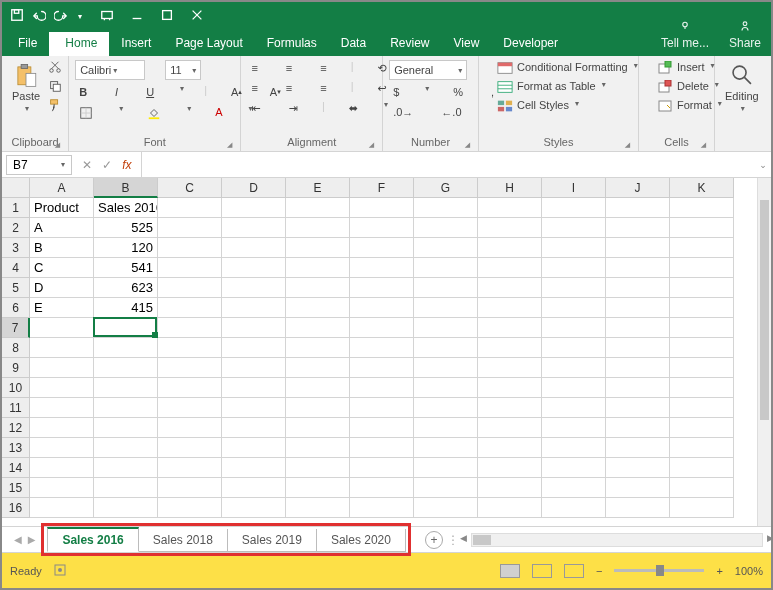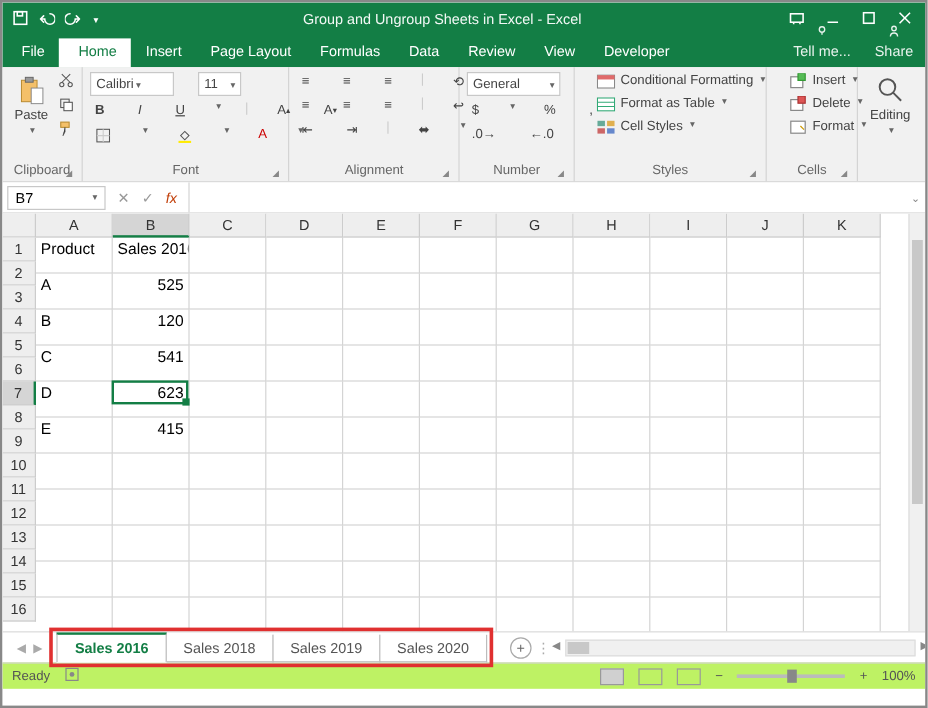--- a/index.html
+++ b/index.html
@@ -31,54 +31,54 @@
   .minibox { border: 1px solid #c8c8c8; background: #fff; font-size: 11px; height: 20px; display: flex; align-items: center; padding: 0 4px; }
   .minibox.fname { width: 70px; }
   .minibox.fsize { width: 36px; justify-content: space-between; }
   .tri { font-size: 8px; color: #666; margin-left: 2px; }
   .ico { width: 14px; height: 14px; }
   .stylesitem, .cellsitem { display: flex; align-items: flex-start; gap: 4px; padding: 1px 0; white-space: nowrap; margin-left: 12px; }
   .stylesitem svg, .cellsitem svg { width: 16px; height: 14px; }
   .ribtn { border: 1px solid transparent; padding: 1px 3px; display: inline-flex; align-items: center; }
   
   .fxrow { height: 26px; border-bottom: 1px solid #d4d4d4; display: flex; align-items: center; font-size: 12px; background: #fff; }
-  .namebox { width: 82px; border: 1px solid #c8c8c8; margin: 2px 0 2px 4px; padding: 2px 6px; display: flex; justify-content: space-between; align-items: center; }
+  .namebox { width: 66px; border: 1px solid #c8c8c8; margin: 2px 0 2px 4px; padding: 2px 6px; display: flex; justify-content: space-between; align-items: center; }
   .fxbtns { display: flex; align-items: center; gap: 10px; padding: 0 10px; color: #999; }
   .fxbtns .fx { font-style: italic; color: #c2410c; }
   .fxinput { flex: 1; border-left: 1px solid #d4d4d4; height: 100%; padding: 3px 6px; }
   .fxexpand { width: 16px; text-align: center; color: #888; font-size: 9px; }
   
   .gridwrap { position: relative; height: 348px; display: flex; overflow: hidden; background: #fff; }
   .corner { width: 28px; height: 20px; background: #eee; border-right: 1px solid #ccc; border-bottom: 1px solid #ccc; position: absolute; top: 0; left: 0; }
   .colheads { position: absolute; top: 0; left: 28px; right: 14px; height: 20px; display: flex; }
   .colhead { width: 64px; background: #eee; border-right: 1px solid #ccc; border-bottom: 1px solid #ccc; text-align: center; font-size: 12px; line-height: 20px; color: #333; }
   .colhead.sel { background: #d5d5d5; border-bottom: 2px solid #137e45; }
   .rowheads { position: absolute; top: 20px; left: 0; width: 28px; }
   .rowhead { height: 20px; background: #eee; border-right: 1px solid #ccc; border-bottom: 1px solid #ccc; text-align: center; font-size: 12px; line-height: 20px; color: #333; }
   .rowhead.sel { background: #d5d5d5; border-right: 2px solid #137e45; }
   .cells { position: absolute; top: 20px; left: 28px; right: 14px; bottom: 0; }
-  .crow { display: flex; height: 30px; }
+  .crow { display: flex; height: 20px; }
   .cell { width: 64px; border-right: 1px solid #d4d4d4; border-bottom: 1px solid #d4d4d4; font-size: 13px; padding: 0 4px; line-height: 19px; overflow: hidden; white-space: nowrap; }
   .cell.num { text-align: right; }
   .selbox { position: absolute; border: 2px solid #137e45; pointer-events: none; }
   .selhandle { position: absolute; width: 6px; height: 6px; background: #137e45; right: -3px; bottom: -3px; }
   .vscroll { width: 14px; position: absolute; right: 0; top: 0; bottom: 0; background: #f0f0f0; border-left: 1px solid #ddd; }
   .vthumb { background: #c8c8c8; position: absolute; left: 2px; right: 2px; top: 22px; height: 220px; }
   
   .sheetbar { height: 26px; border-top: 1px solid #d4d4d4; background: #fff; display: flex; align-items: center; font-size: 12px; }
   .sheetnav { display: flex; gap: 6px; padding: 0 12px; color: #aaa; font-size: 10px; }
   .sheettabs { display: flex; align-items: flex-end; height: 100%; position: relative; }
   .redframe { position: absolute; border: 3px solid #e03030; top: -4px; bottom: -4px; left: -6px; right: -6px; pointer-events: none; }
   .stab { border: 1px solid #bcbcbc; border-top: none; background: #fff; padding: 4px 14px; color: #555; margin-right: -1px; position: relative; }
   .stab.active { border-bottom: 1px solid #fff; border-top: 2px solid #137e45; color: #137e45; font-weight: bold; z-index: 1; }
   .newsheet { margin-left: 20px; color: #666; width: 18px; height: 18px; border: 1px solid #aaa; border-radius: 50%; text-align: center; line-height: 16px; }
   .hscroll { flex: 1; margin: 0 8px 0 20px; height: 14px; background: #f0f0f0; border: 1px solid #ddd; position: relative; }
   .hthumb { position: absolute; top: 1px; bottom: 1px; left: 1px; width: 18px; background: #c8c8c8; }
   
-  .status { height: 22px; border-top: 1px solid #d4d4d4; background: #bef264; display: flex; align-items: center; font-size: 11px; color: #555; padding: 0 8px; gap: 12px; }
+  .status { height: 36px; border-top: 1px solid #d4d4d4; background: #fde047; display: flex; align-items: center; font-size: 11px; color: #555; padding: 0 8px; gap: 12px; }
   .status .spacer { flex: 1; }
   .viewbtn { width: 20px; height: 14px; border: 1px solid #999; display: inline-block; }
   .viewbtn.active { background: #d0d0d0; }
   .zoomslider { width: 90px; height: 3px; background: #bbb; position: relative; }
   .zoomslider .zthumb { position: absolute; top: -4px; left: 42px; width: 8px; height: 11px; background: #888; }
 </style>
 </head>
 <body>
 
 <div class="titlebar">
@@ -88,21 +88,20 @@
           <rect x="5" y="2" width="5" height="4"></rect>
         </svg></span>
     <span><svg viewBox="0 0 16 16">
           <path d="M11 4a5 5 0 1 1-5 5H2m0 0 3-3m-3 3 3 3" stroke-linecap="round"></path>
         </svg></span>
     <span><svg viewBox="0 0 16 16">
           <path d="M5 4a5 5 0 1 0 5 5h4m0 0-3-3m3 3-3 3" stroke-linecap="round"></path>
         </svg></span>
     <span class="tri" style="color:#fff">▾</span>
   </div>
-  <div class="title">Group and Ungroup Sheets in Excel - Excel</div>
   <div class="winctrl">
     <span><svg viewBox="0 0 16 16">
           <rect x="2" y="4" width="12" height="8"></rect>
           <path d="M5 12v2M11 12v2"></path>
         </svg></span>
     <span><svg viewBox="0 0 16 16">
           <line x1="3" y1="12" x2="13" y2="12"></line>
         </svg></span>
     <span><svg viewBox="0 0 16 16">
           <rect x="3" y="3" width="10" height="10"></rect>

